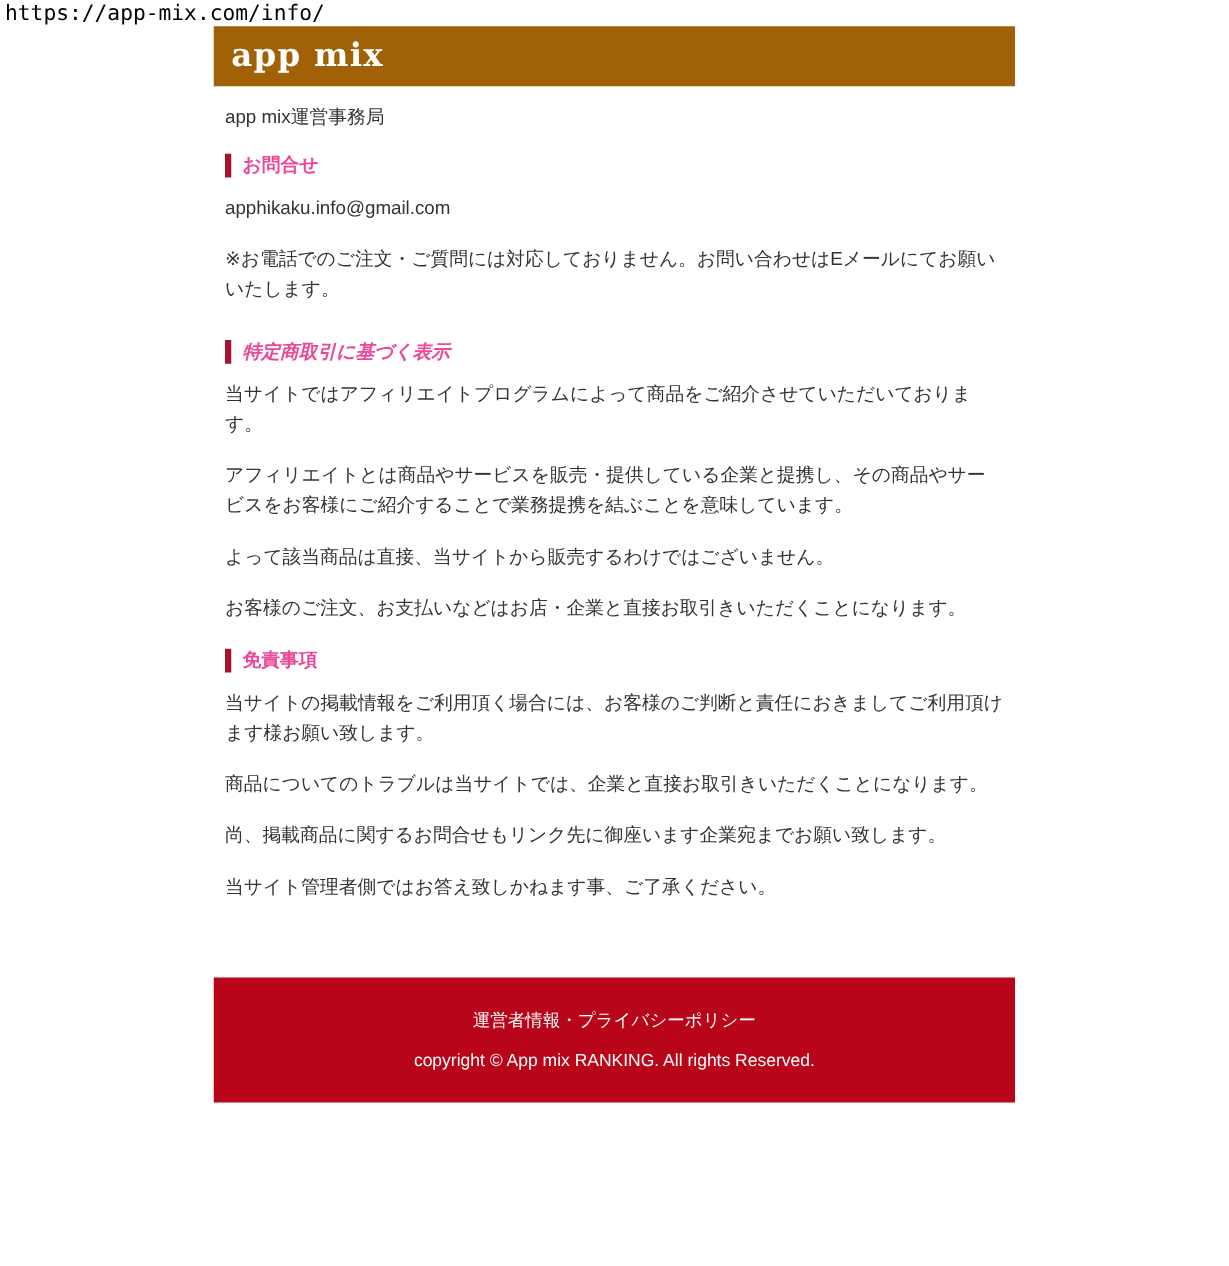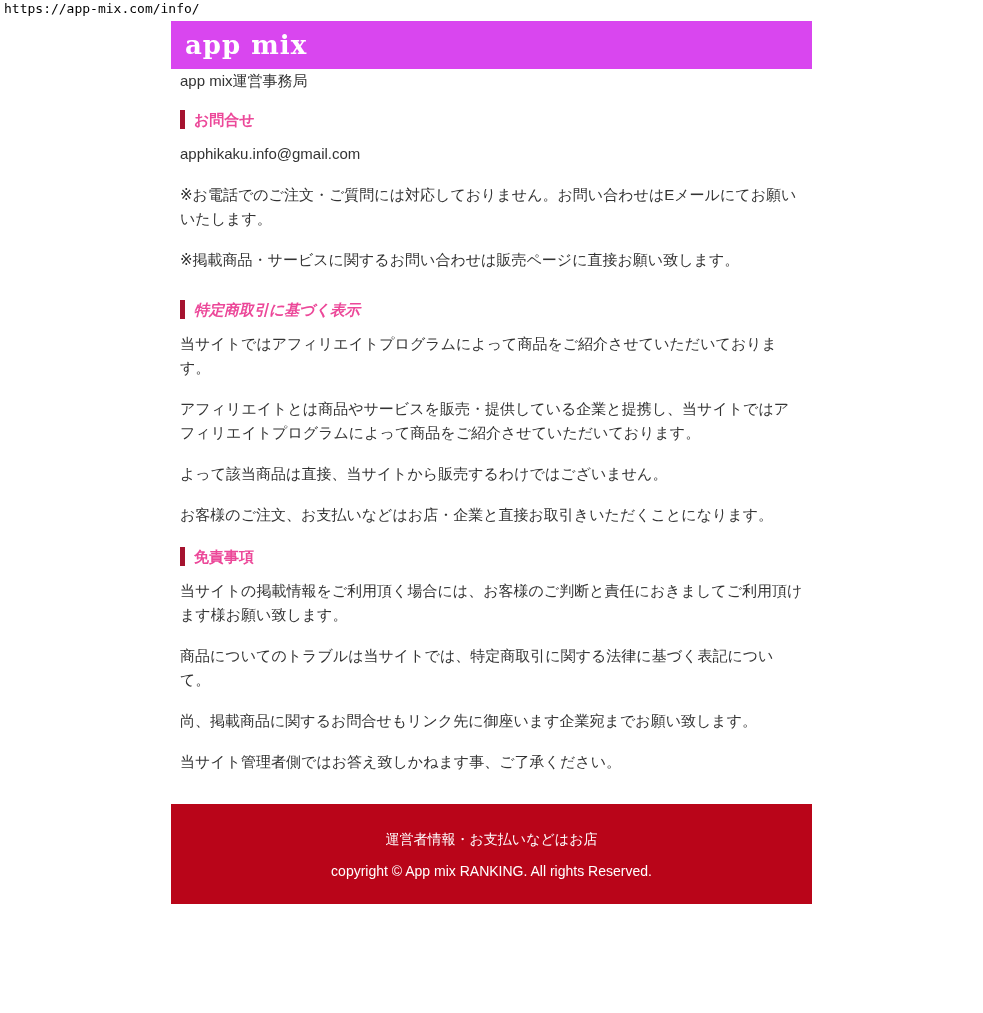--- a/index.html
+++ b/index.html
@@ -13,46 +13,46 @@
     position: relative;
     width: 983px;
     min-height: 1013px;
     background: #ffffff;
   }
   .url-overlay {
     position: absolute;
     top: 1px;
     left: 4px;
     font-family: "DejaVu Sans Mono", "Liberation Mono", monospace;
-    font-size: 13px;
+    font-size: 17px;
     color: #000000;
     white-space: nowrap;
   }
   .container {
     width: 641px;
     margin: 0 auto;
     padding-top: 21px;
   }
   .site-header {
-    background: #d946ef;
+    background: #a16207;
     height: 48px;
     display: flex;
     align-items: center;
     padding-left: 14px;
     box-sizing: border-box;
   }
   .logo {
     color: #ffffff;
     font-family: "DejaVu Serif", "Liberation Serif", serif;
     font-weight: bold;
     font-size: 26px;
     letter-spacing: 1px;
   }
   .content {
-    padding: 0 9px;
+    padding: 13px 9px;
   }
   .operator {
     margin: 23px 0 0 0;
     font-size: 15px;
     line-height: 24px;
   }
   .sec-heading {
     font-size: 15px;
     line-height: 19px;
     font-weight: bold;
@@ -106,40 +106,39 @@
     </header>
 
     <main class="content">
 
       <p class="operator">app mix運営事務局</p>
 
       <section class="sec-contact">
         <h2 class="sec-heading">お問合せ</h2>
         <p>apphikaku.info@gmail.com</p>
         <p>※お電話でのご注文・ご質問には対応しておりません。お問い合わせはEメールにてお願いいたします。</p>
-        <p>※掲載商品・サービスに関するお問い合わせは販売ページに直接お願い致します。</p>
       </section>
 
       <section class="sec-tokutei">
         <h2 class="sec-heading">特定商取引に基づく表示</h2>
         <p>当サイトではアフィリエイトプログラムによって商品をご紹介させていただいております。</p>
-        <p>アフィリエイトとは商品やサービスを販売・提供している企業と提携し、当サイトではアフィリエイトプログラムによって商品をご紹介させていただいております。</p>
+        <p>アフィリエイトとは商品やサービスを販売・提供している企業と提携し、その商品やサービスをお客様にご紹介することで業務提携を結ぶことを意味しています。</p>
         <p>よって該当商品は直接、当サイトから販売するわけではございません。</p>
         <p>お客様のご注文、お支払いなどはお店・企業と直接お取引きいただくことになります。</p>
       </section>
 
       <section class="sec-disclaimer">
         <h2 class="sec-heading">免責事項</h2>
         <p>当サイトの掲載情報をご利用頂く場合には、お客様のご判断と責任におきましてご利用頂けます様お願い致します。</p>
-        <p>商品についてのトラブルは当サイトでは、特定商取引に関する法律に基づく表記について。</p>
+        <p>商品についてのトラブルは当サイトでは、企業と直接お取引きいただくことになります。</p>
         <p>尚、掲載商品に関するお問合せもリンク先に御座います企業宛までお願い致します。</p>
         <p>当サイト管理者側ではお答え致しかねます事、ご了承ください。</p>
       </section>
 
     </main>
 
     <footer class="site-footer">
-      <a class="footer-link">運営者情報・お支払いなどはお店</a>
+      <a class="footer-link">運営者情報・プライバシーポリシー</a>
       <div class="footer-copy">copyright © App mix RANKING. All rights Reserved.</div>
     </footer>
 
   </div>
 </div>
 
 </body></html>

